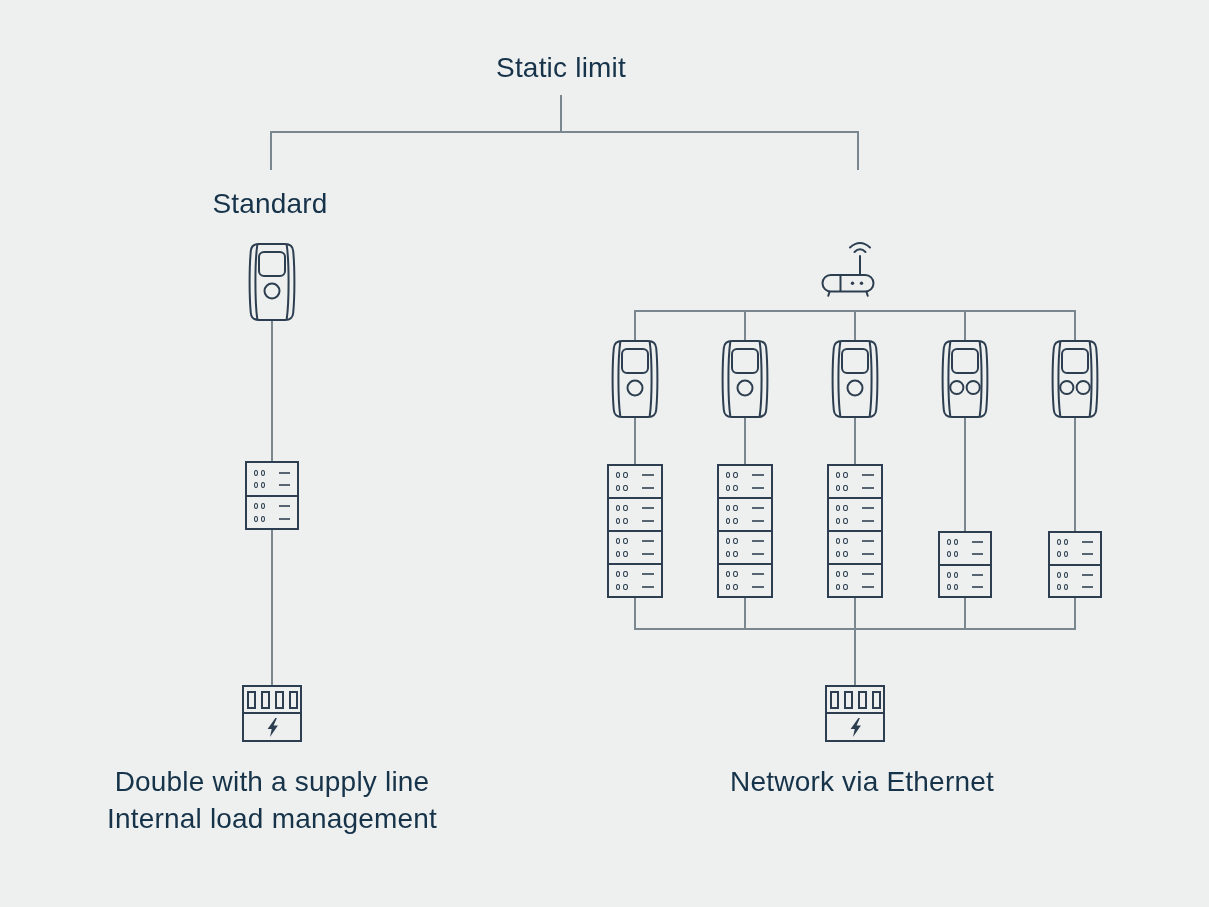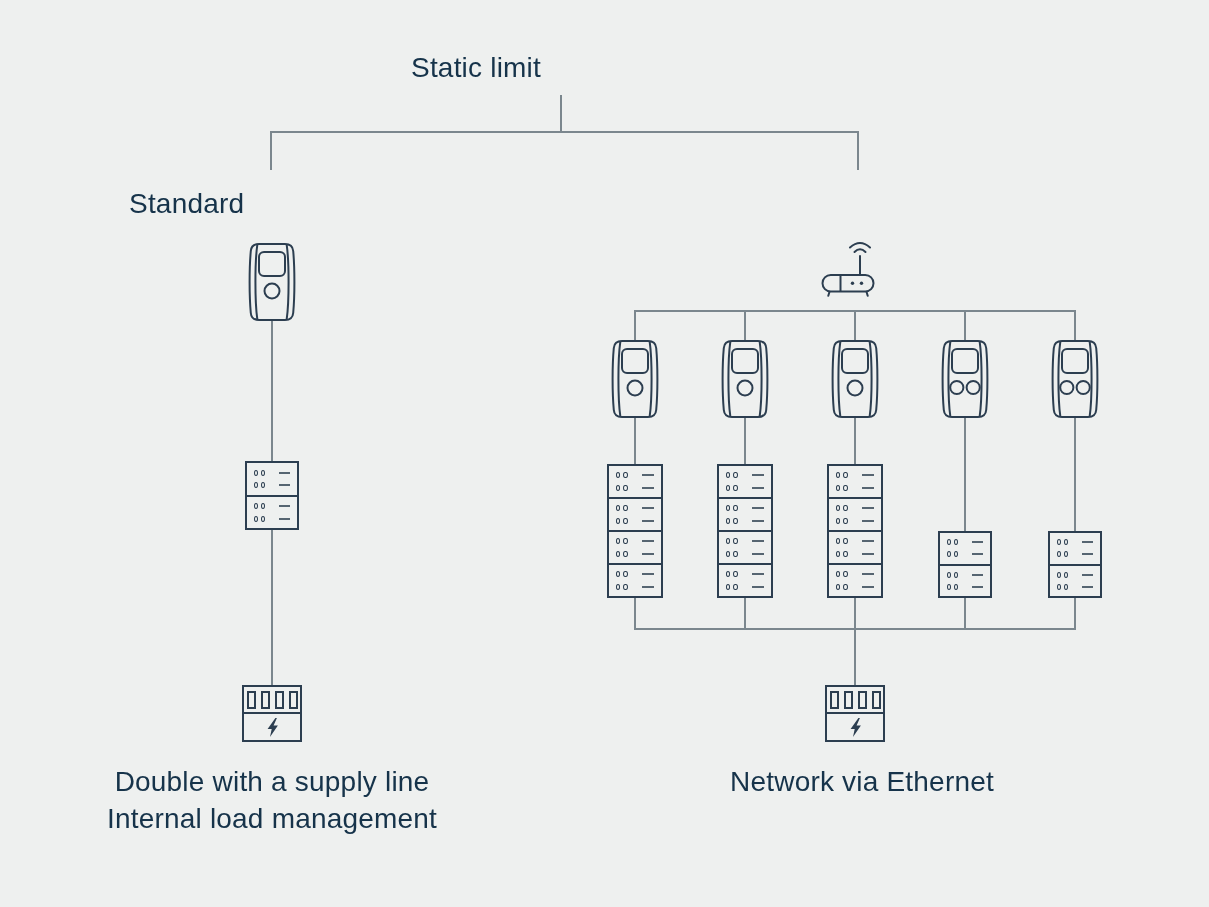--- a/index.html
+++ b/index.html
@@ -12,21 +12,21 @@
   html,body{margin:0;padding:0;}
   body{background:var(--bg);font-family:"Liberation Sans",sans-serif;}
   .canvas{
     position:relative;width:1209px;height:907px;background:var(--bg);overflow:hidden;
   }
   .line{position:absolute;background:var(--line);z-index:1;}
   .vline{width:2px;}
   .hline{height:2px;}
   .label{
     position:absolute;color:var(--text);font-size:28px;font-weight:500;
-    white-space:nowrap;z-index:3;letter-spacing:.2px;
+    text-align:center;white-space:nowrap;z-index:3;letter-spacing:.2px;
   }
   .caption{
     position:absolute;color:var(--text);font-size:28px;font-weight:500;
     text-align:center;line-height:37px;z-index:3;letter-spacing:.2px;
   }
   .icon-abs{position:absolute;z-index:2;}
   svg .stroke{fill:none;stroke:var(--icon);stroke-width:2;stroke-linecap:round;}
   svg .fillbg{fill:var(--bg);stroke:var(--icon);stroke-width:2;}
   svg .filled{fill:var(--icon);stroke:none;}
   
@@ -86,21 +86,21 @@
 </svg>
 
 <div class="canvas">
 
   <div class="line vline" style="left:560px;top:95px;height:38px"></div>
   <div class="line hline" style="left:270px;top:131px;width:589px"></div>
   <div class="line vline" style="left:270px;top:131px;height:39px"></div>
   <div class="line vline" style="left:857px;top:131px;height:39px"></div>
 
   <div class="label" style="left:411px;top:52px;width:300px">Static limit</div>
-  <div class="label" style="left:129px;top:188px;width:300px">Standard</div>
+  <div class="label" style="left:120px;top:188px;width:300px">Standard</div>
 
   <svg class="icon-abs" style="left:819px;top:239px" width="64" height="58" viewBox="0 0 64 58">
     <g>
       <path class="stroke" d="M35.5 13 Q41 7.5 46.5 13"></path>
       <path class="stroke" d="M31 8.5 Q41 -0.5 51 8.5"></path>
     </g>
     <line class="stroke" x1="41" y1="17" x2="41" y2="36"></line>
     <path class="stroke" d="M10.5 52.8 L9.3 56.8"></path>
     <path class="stroke" d="M47.5 52.8 L48.7 56.8"></path>
     <rect class="fillbg" x="3.5" y="36" width="51" height="16.5" rx="8.2"></rect>

